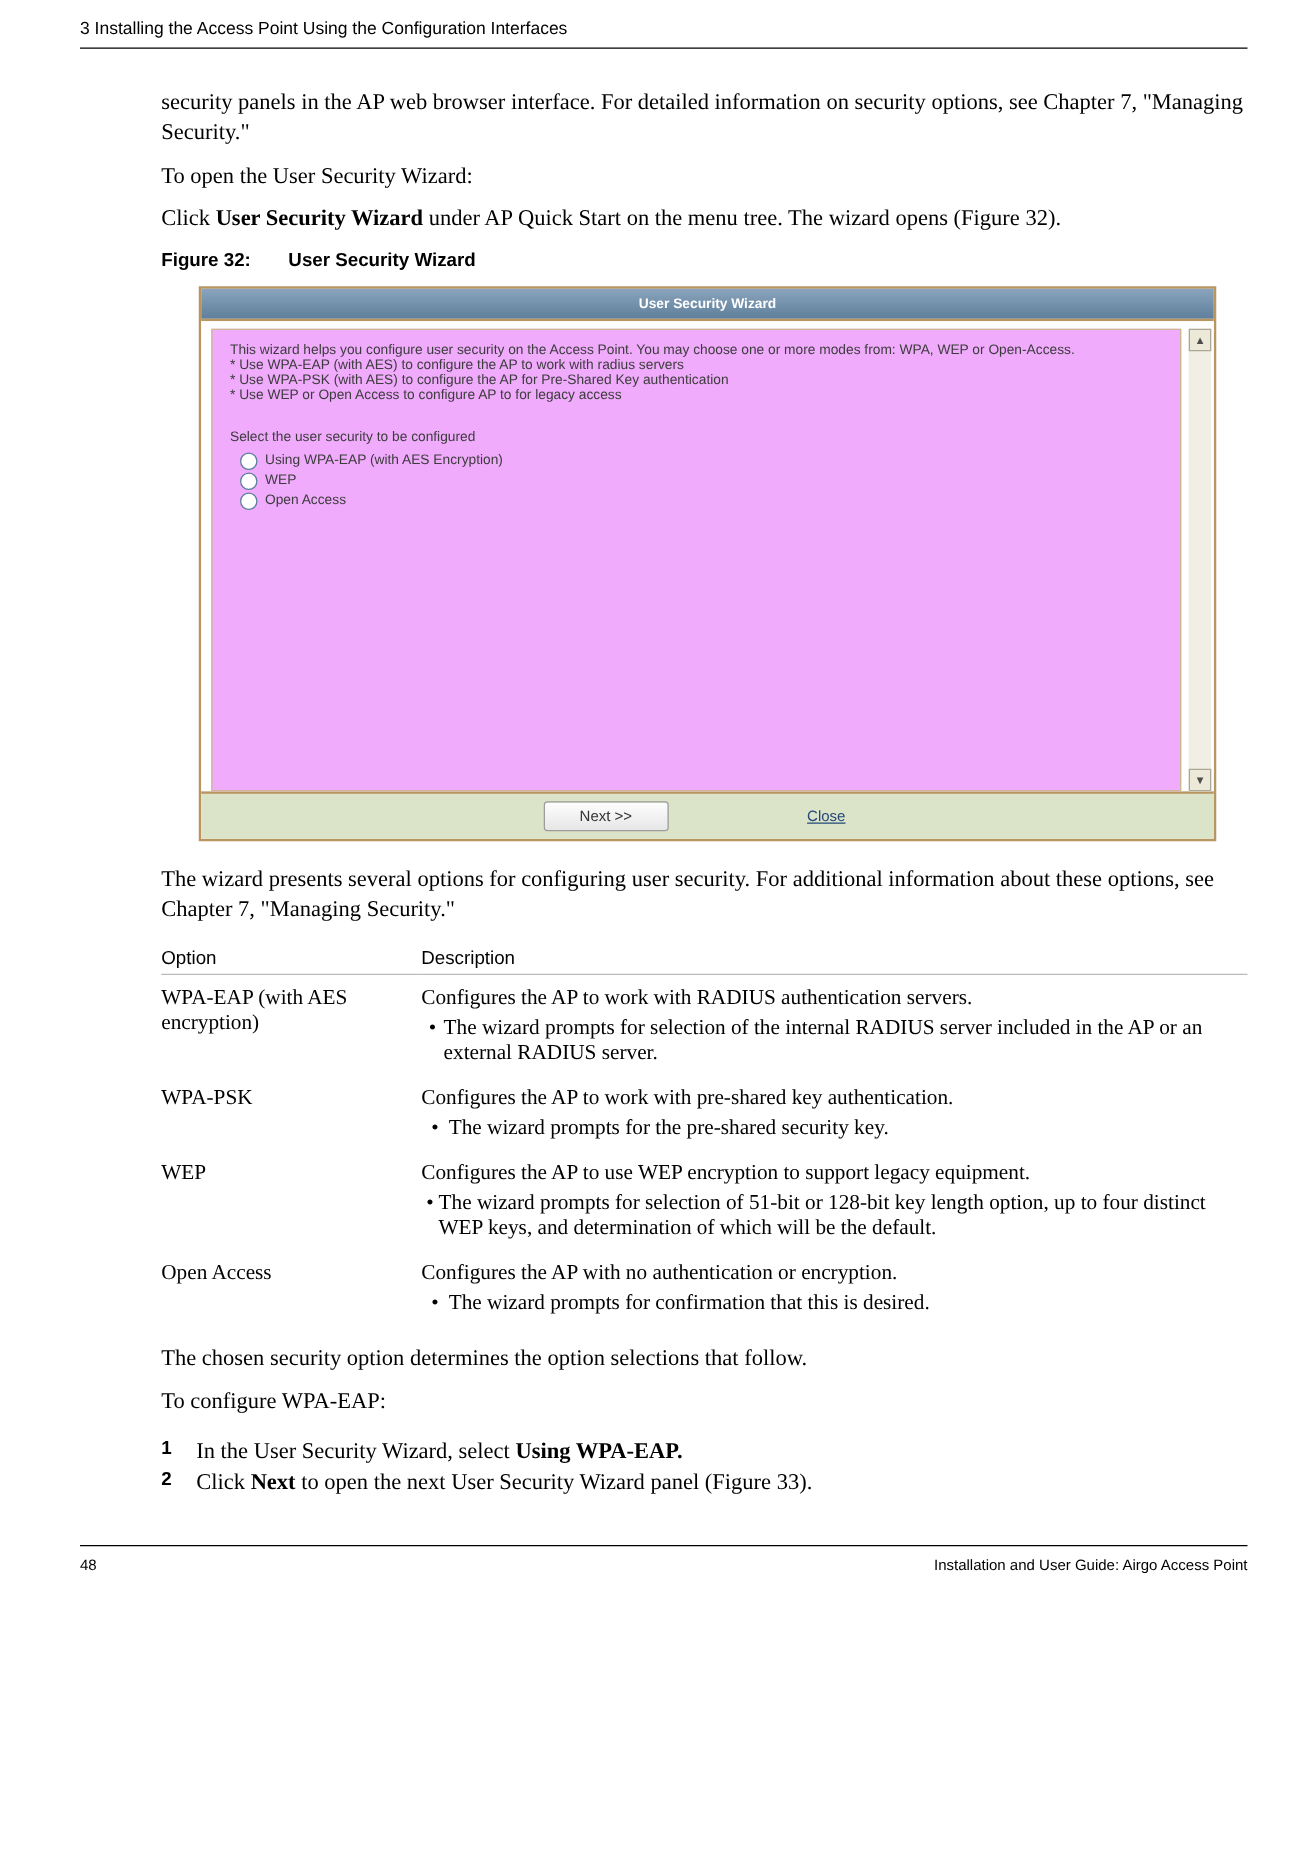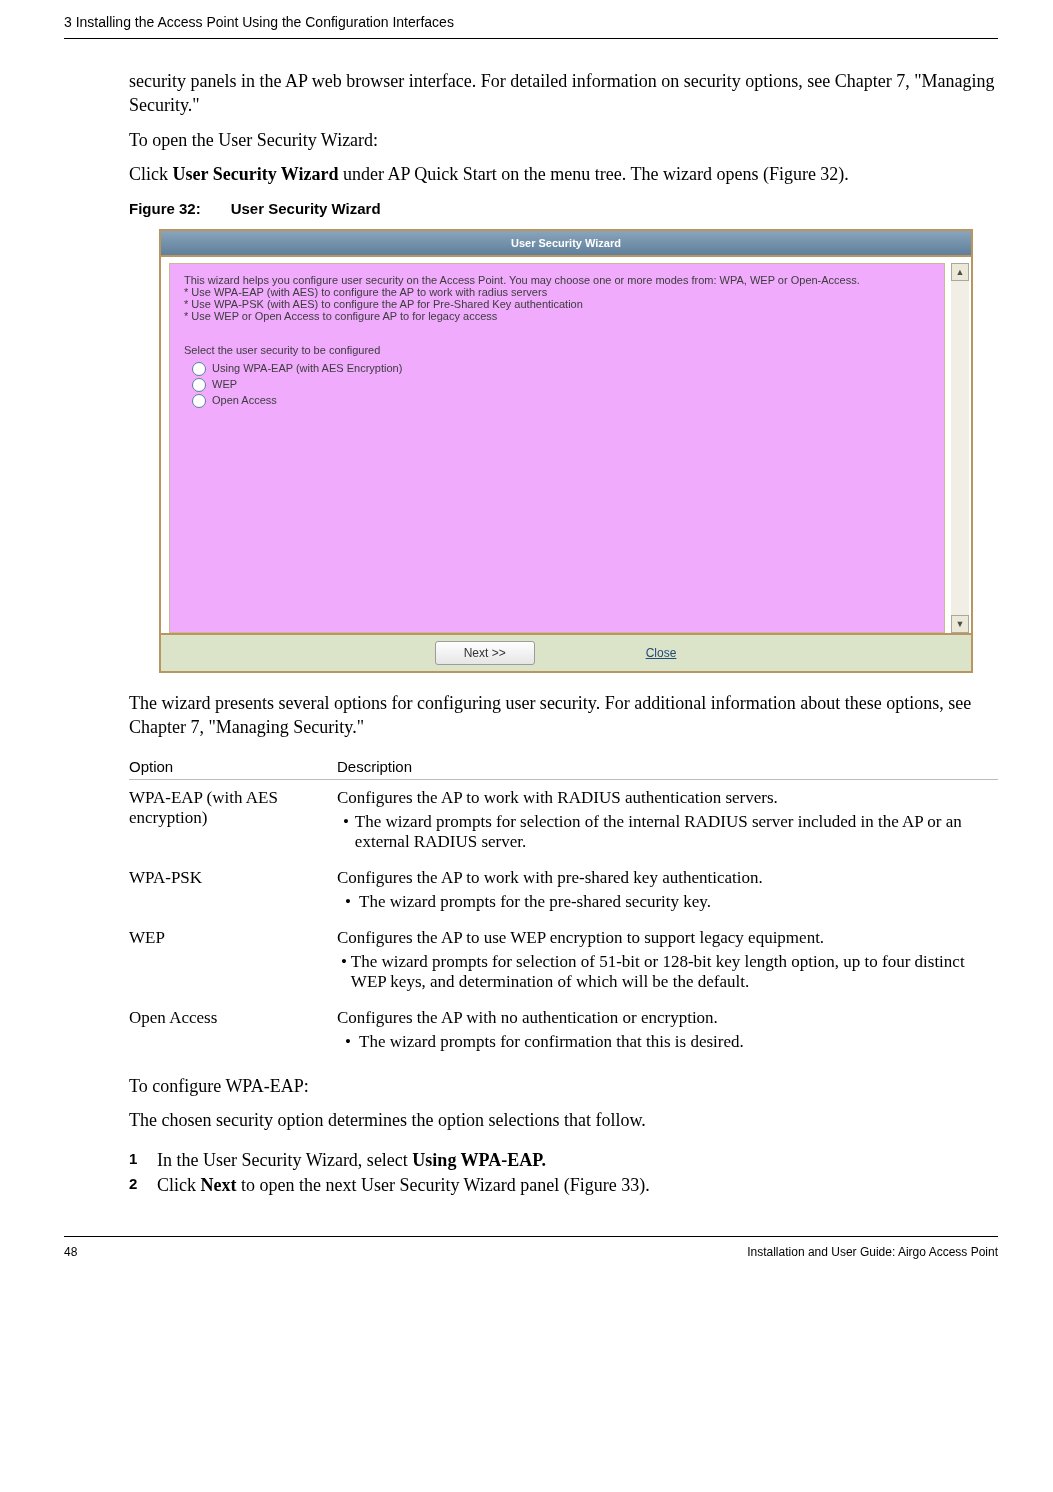--- a/index.html
+++ b/index.html
@@ -134,22 +134,22 @@
           <span>Configures the AP with no authentication or encryption.</span>
           <div class="bullet-row">
                 <span class="bullet-dot">•</span>
                 <span>The wizard prompts for confirmation that this is desired.</span>
               </div>
         </td>
       </tr>
     </tbody>
       </table>
 
+    <p class="body-text">The chosen security option determines the option selections that follow.</p>
     <p class="body-text">To configure WPA-EAP:</p>
-    <p class="body-text">The chosen security option determines the option selections that follow.</p>
 
     <ol class="numlist">
       <li>
         <span class="num">1</span>
         <span><span>In the User Security Wizard, select </span><b>Using WPA-EAP.</b></span>
       </li>
       <li>
         <span class="num">2</span>
         <span><span>Click </span><b>Next</b><span> to open the next User Security Wizard panel (Figure 33).</span></span>
       </li>

